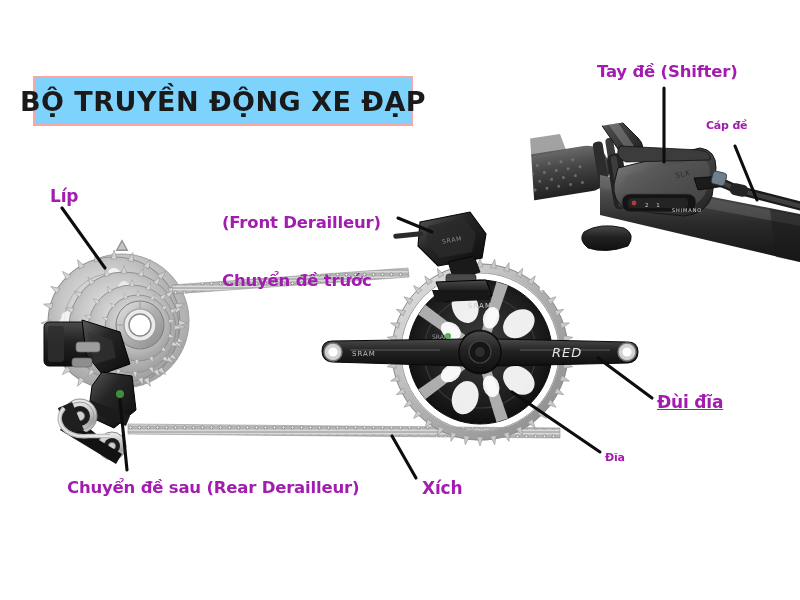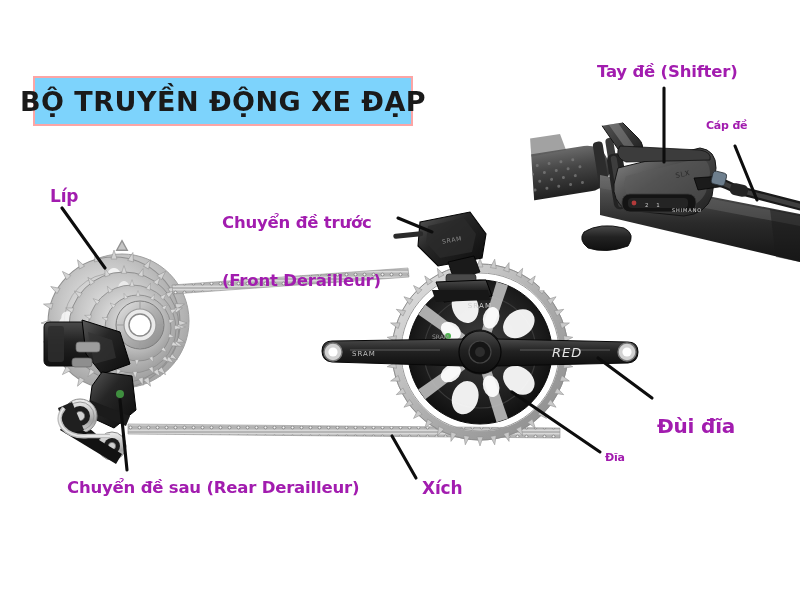--- a/index.html
+++ b/index.html
@@ -53,21 +53,21 @@
     font-size: 27px;
     letter-spacing: 0.5px;
     color: #1a1a1a;
     white-space: nowrap;
   }
   #lbl-lip        { left: 42px;  top: 186px; font-size: 17px; margin-left: 8px; }
   #lbl-front      { left: 222px; top: 174px; font-size: 16.5px; }
   #lbl-rear       { left: 44px;  top: 478px; font-size: 16.5px; margin-left: 23px; }
   #lbl-xich       { left: 422px; top: 478px; font-size: 17px; }
   #lbl-dia        { left: 605px; top: 452px; font-size: 11px; }
-  #lbl-duidia     { left: 657px; top: 415px; font-size: 20px; }
+  #lbl-duidia     { left: 657px; top: 392px; font-size: 17px; text-decoration: underline; }
   #lbl-shifter    { left: 597px; top: 62px;  font-size: 16.5px; }
   #lbl-capde      { left: 706px; top: 120px; font-size: 11px; }
 </style>
 </head>
 <body>
 
 <div id="root">
 
   <svg id="scene" viewBox="0 0 800 600">
     <defs>
@@ -766,22 +766,22 @@
     </g>
   </svg>
 
   <div id="title-box">
     <div id="title-text">BỘ TRUYỀN ĐỘNG XE ĐẠP</div>
   </div>
 
   <div class="lbl" id="lbl-lip">Líp</div>
 
   <div class="lbl" id="lbl-front">
+    <div>(Front Derailleur)</div>
     <div>Chuyển đề trước</div>
-    <div>(Front Derailleur)</div>
   </div>
 
   <div class="lbl" id="lbl-rear">Chuyển đề sau (Rear Derailleur)</div>
 
   <div class="lbl" id="lbl-xich">Xích</div>
 
   <div class="lbl" id="lbl-dia">Đĩa</div>
 
   <div class="lbl" id="lbl-duidia">Đùi đĩa</div>
 

